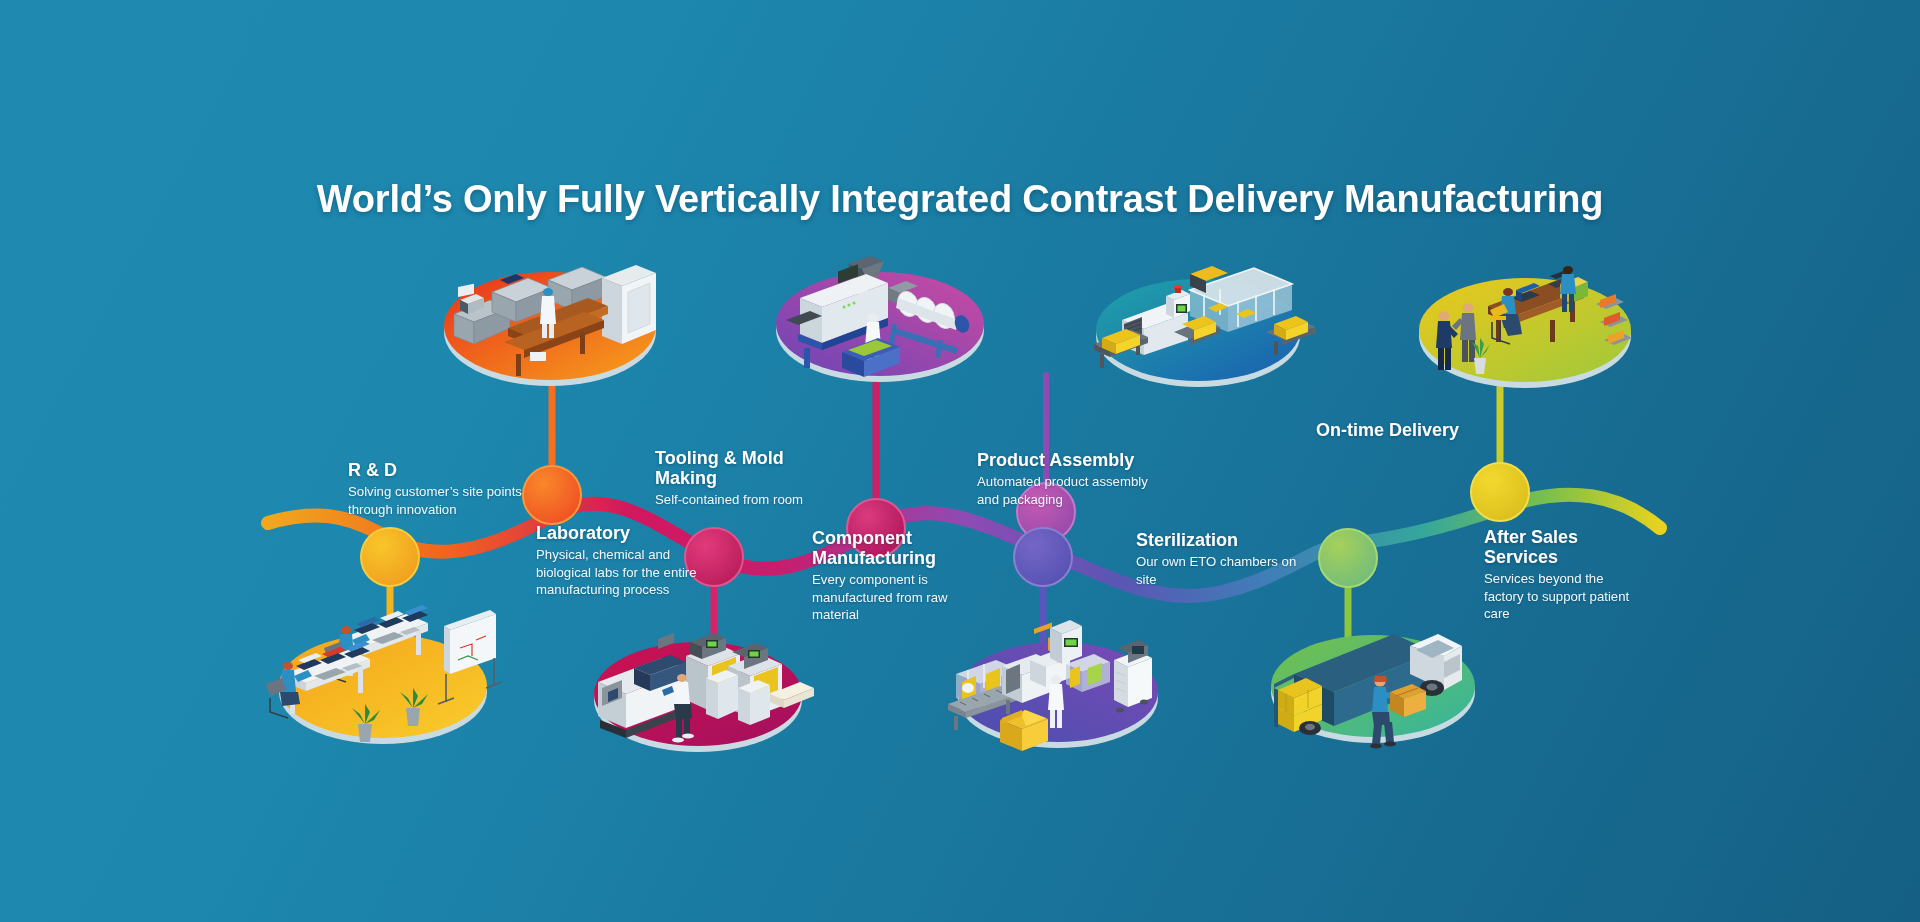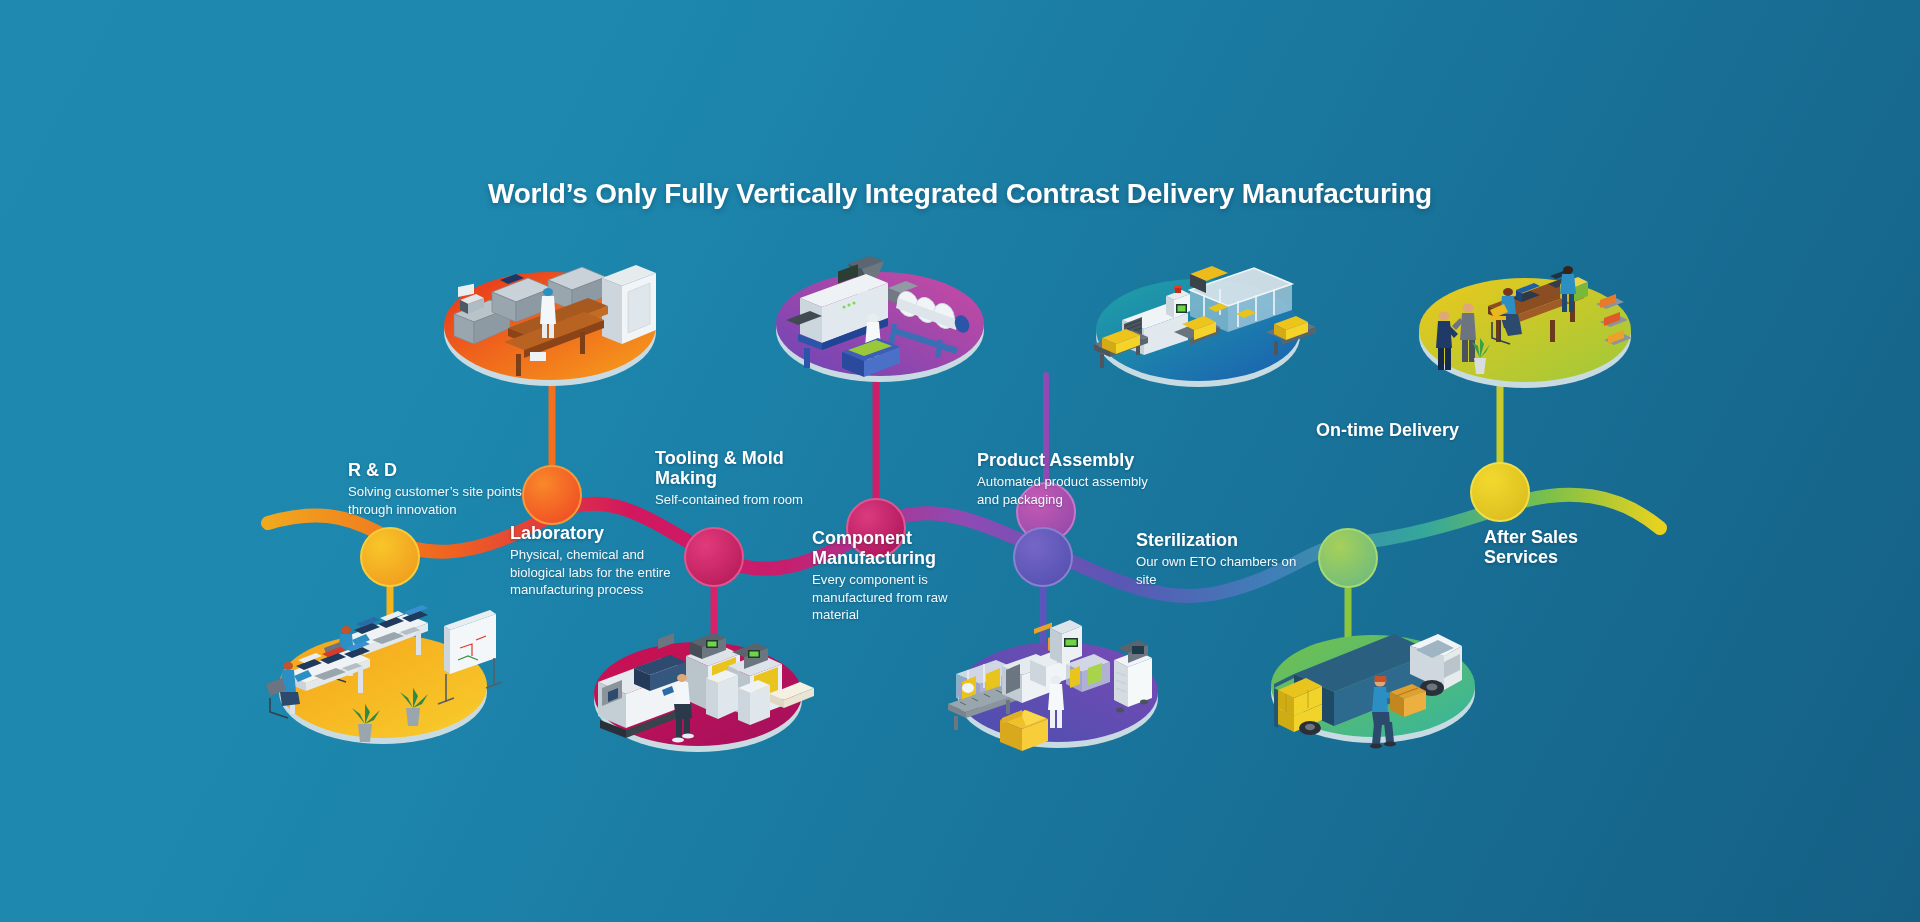--- a/index.html
+++ b/index.html
@@ -6,21 +6,21 @@
   html,body { width:1920px; height:922px; overflow:hidden; }
   body {
     font-family:"Liberation Sans", sans-serif;
     background: linear-gradient(118deg,#1f89b0 0%,#1d87ae 28%,#19749b 62%,#155f84 100%);
     position:relative;
   }
   #stage { position:absolute; inset:0; }
 
   .title {
     position:absolute; top:178px; left:0; width:1920px; text-align:center;
-    font-size:28px; font-weight:bold; color:#ffffff; letter-spacing:-0.2px;
+    font-size:38px; font-weight:bold; color:#ffffff; letter-spacing:-0.2px;
     text-shadow:0 2px 5px rgba(0,40,60,.35);
   }
 
   svg.layer { position:absolute; left:0; top:0; width:1920px; height:922px; }
   svg.layer.back { z-index:1; }
   svg.layer.front { z-index:3; }
 
   .label { position:absolute; z-index:6; color:#fff; }
   .label h3 {
     font-size:18px; font-weight:bold; line-height:1.12; margin-bottom:3px;
@@ -765,21 +765,21 @@
     <g>
         <circle cx="1500" cy="492" r="29" fill="url(#nd7)" stroke="#f2de4a" stroke-width="2"></circle>
       </g>
   </svg>
 
   <div class="label" style="left:348px; top:460px; width:180px;">
     <h3>R &amp; D</h3>
     <p>Solving customer’s site points through innovation</p>
   </div>
 
-  <div class="label" style="left:510px; top:523px; width:170px;">
+  <div class="label" style="left:536px; top:523px; width:170px;">
     <h3>Laboratory</h3>
     <p>Physical, chemical and biological labs for the entire manufacturing process</p>
   </div>
 
   <div class="label" style="left:655px; top:448px; width:180px;">
     <h3>Tooling &amp; Mold Making</h3>
     <p>Self-contained from room</p>
   </div>
 
   <div class="label" style="left:977px; top:450px; width:180px;">
@@ -796,15 +796,16 @@
     <h3>Sterilization</h3>
     <p>Our own ETO chambers on site</p>
   </div>
 
   <div class="label" style="left:1316px; top:420px; width:150px;">
     <h3>On-time Delivery</h3>
   </div>
 
   <div class="label" style="left:1484px; top:527px; width:150px;">
     <h3>After Sales Services</h3>
+    <p>Services beyond the factory to support patient care</p>
   </div>
 
 </div>
 
 </body></html>

